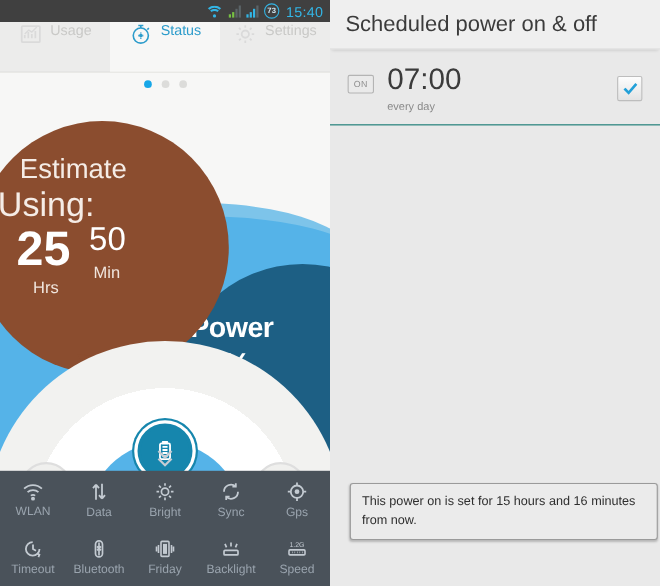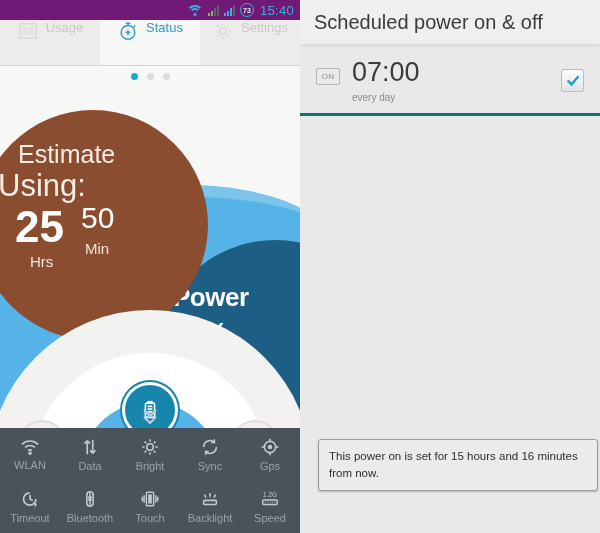--- a/index.html
+++ b/index.html
@@ -1,21 +1,21 @@
 <!DOCTYPE html>
 <html><head>
 <meta charset="utf-8">
 <style>
   html,body{margin:0;padding:0;background:#000;}
   body{width:600px;height:533px;font-family:"Liberation Sans",sans-serif;overflow:hidden;}
   .screens{display:flex;width:600px;height:533px;}
   .screen{width:300px;height:533px;position:relative;overflow:hidden;}
 
   
-  .statusbar{height:20px;background:#701a75;display:flex;align-items:center;justify-content:flex-end;padding-right:6px;box-sizing:border-box;}
+  .statusbar{height:20px;background:#404040;display:flex;align-items:center;justify-content:flex-end;padding-right:6px;box-sizing:border-box;}
   .sb-icons{display:flex;align-items:center;gap:5px;}
   .sb-clock{color:#33b5e5;font-size:13px;letter-spacing:.3px;margin-left:6px;font-family:"Liberation Sans",sans-serif;}
   .wifi-ic{position:relative;width:15px;height:11px;}
   .wifi-ic i{position:absolute;left:50%;transform:translateX(-50%);border:2px solid #33b5e5;border-bottom-color:transparent;border-left-color:transparent;border-right-color:transparent;border-radius:50%;}
   .wifi-ic i:nth-child(1){width:13px;height:13px;top:0;}
   .wifi-ic i:nth-child(2){width:7px;height:7px;top:3px;}
   .wifi-ic b{position:absolute;left:50%;transform:translateX(-50%);bottom:0;width:3px;height:3px;background:#33b5e5;border-radius:50%;}
   .bars{display:flex;align-items:flex-end;gap:1px;height:11px;}
   .bars span{width:2px;background:#5b6468;}
   .bars span.on{background:#33b5e5;}
@@ -68,21 +68,21 @@
   .chev{position:absolute;left:0;top:-22px;width:300px;text-align:center;color:#cfd6dc;font-size:16px;line-height:1;}
   .tbrow{display:flex;height:52px;}
   .tbi{flex:1;display:flex;flex-direction:column;align-items:center;justify-content:center;gap:3px;}
   .tbi .lb{font-size:11px;color:#9aa4ae;}
   .tbi svg{display:block;}
 
   
   .right{background:#e9e9e9;}
   .apptitle{height:44px;background:#efefef;display:flex;align-items:center;padding-left:14px;font-size:20px;color:#3b3b3b;border-bottom:1px solid #dcdcdc;box-shadow:0 2px 3px -2px rgba(0,0,0,.18);}
   .list{padding:0;}
-  .row{display:flex;align-items:flex-start;padding:14px 16px 10px 16px;border-bottom:3px solid #0f766e;position:relative;}
+  .row{display:flex;align-items:flex-start;padding:14px 16px 10px 16px;border-bottom:1px solid #0f766e;position:relative;}
   .badge{width:22px;height:15px;border:1px solid #b4b4b4;border-radius:2px;display:flex;align-items:center;justify-content:center;font-size:8px;color:#8d8d8d;background:#eaeaea;margin-top:9px;letter-spacing:.3px;}
   .rmid{margin-left:12px;flex:1;}
   .rtime{font-size:27px;color:#3b3b3b;line-height:1;font-weight:300;}
   .rtime.off{color:#7b7b7b;}
   .rsub{font-size:10px;color:#8a8a8a;margin-top:6px;}
   .cbx{width:21px;height:21px;border-radius:2px;margin-top:10px;
        background:linear-gradient(#fdfdfd,#e3e3e3);border:1px solid #bdbdbd;display:flex;align-items:center;justify-content:center;}
   .toast{position:absolute;left:18px;bottom:42px;width:258px;background:#ebebeb;border:1px solid #9a9a9a;border-radius:3px;
          padding:8px 10px;font-size:11.5px;color:#2e2e2e;line-height:1.5;box-shadow:0 1px 2px rgba(0,0,0,.22);}
 </style>
@@ -282,21 +282,21 @@
               <path d="M12 4.5v13M10 8.5l4 4M14 8.5l-4 4"></path>
           </svg>
           <span class="lb">Bluetooth</span>
         </div>
         <div class="tbi">
           <svg width="22" height="20" viewBox="0 0 24 22" fill="none" stroke="#c3cad1" stroke-width="1.6">
             <rect x="8" y="3.5" width="8" height="15" rx="1"></rect>
               <rect x="10" y="6" width="4" height="10" fill="#c3cad1" stroke="none"></rect>
             <path d="M5.5 7v8M3.5 8.5v5M18.5 7v8M20.5 8.5v5"></path>
           </svg>
-          <span class="lb">Touch</span>
+          <span class="lb">Friday</span>
         </div>
         <div class="tbi">
           <svg width="22" height="20" viewBox="0 0 24 22" fill="none" stroke="#c3cad1" stroke-width="1.7">
             <rect x="5" y="12.5" width="14" height="4.5" rx="1"></rect>
             <path d="M7.5 9.5L6 6M12 8.5V4.5M16.5 9.5L18 6"></path>
           </svg>
           <span class="lb">Backlight</span>
         </div>
         <div class="tbi">
           <svg width="24" height="20" viewBox="0 0 26 22" fill="none" stroke="#c3cad1" stroke-width="1.6">

